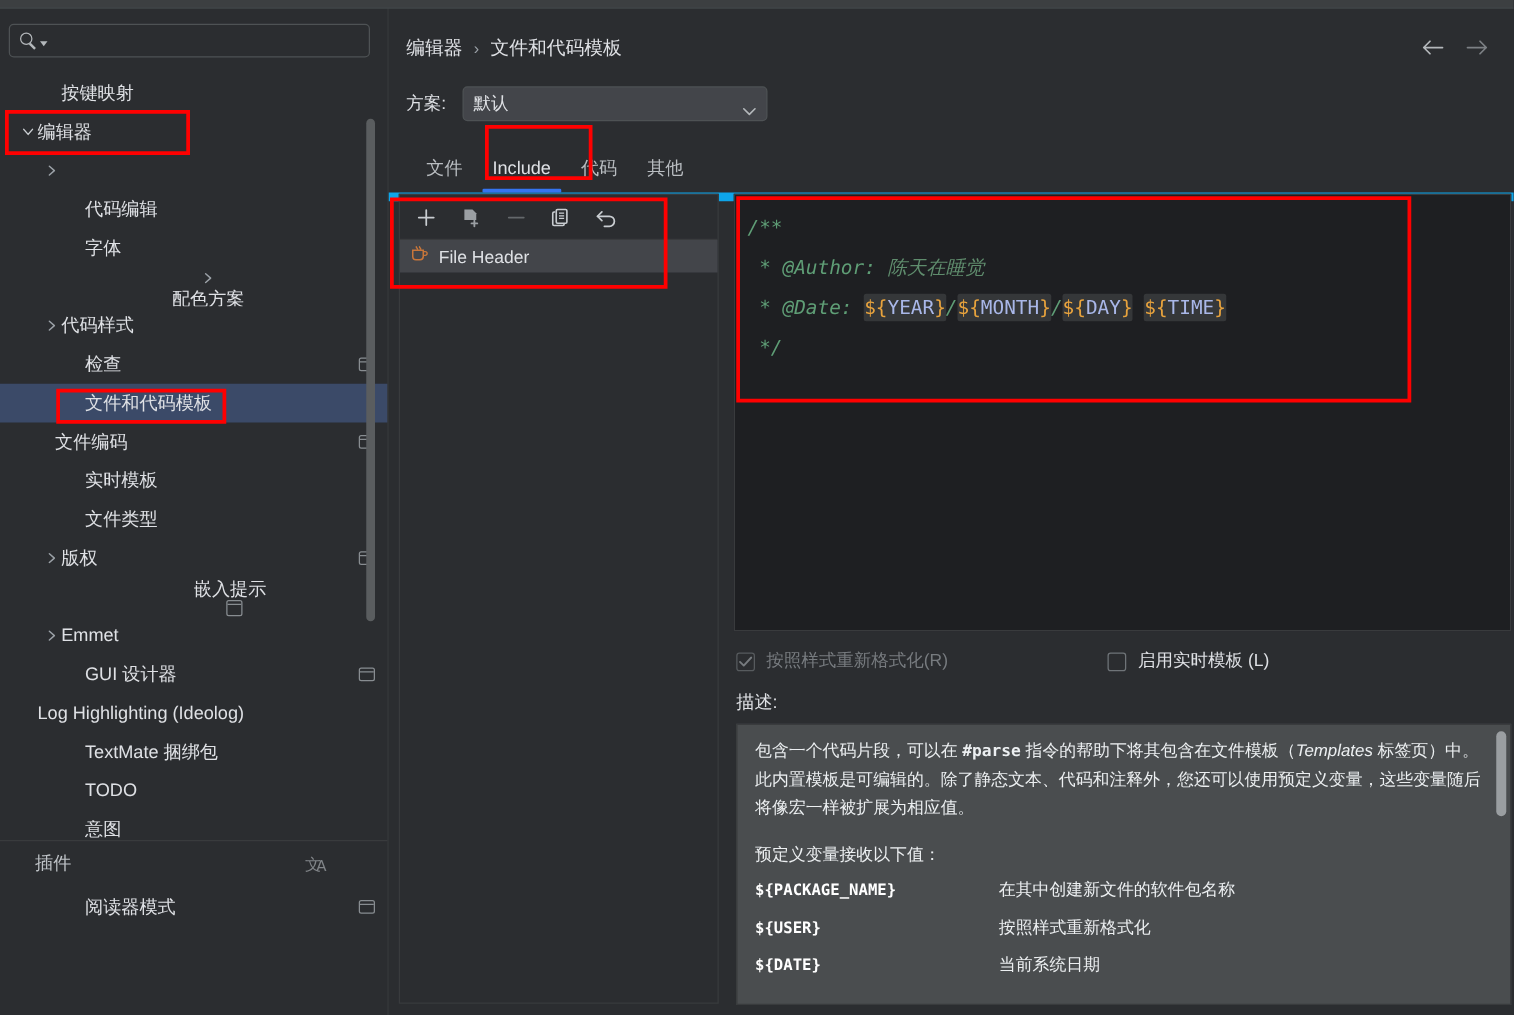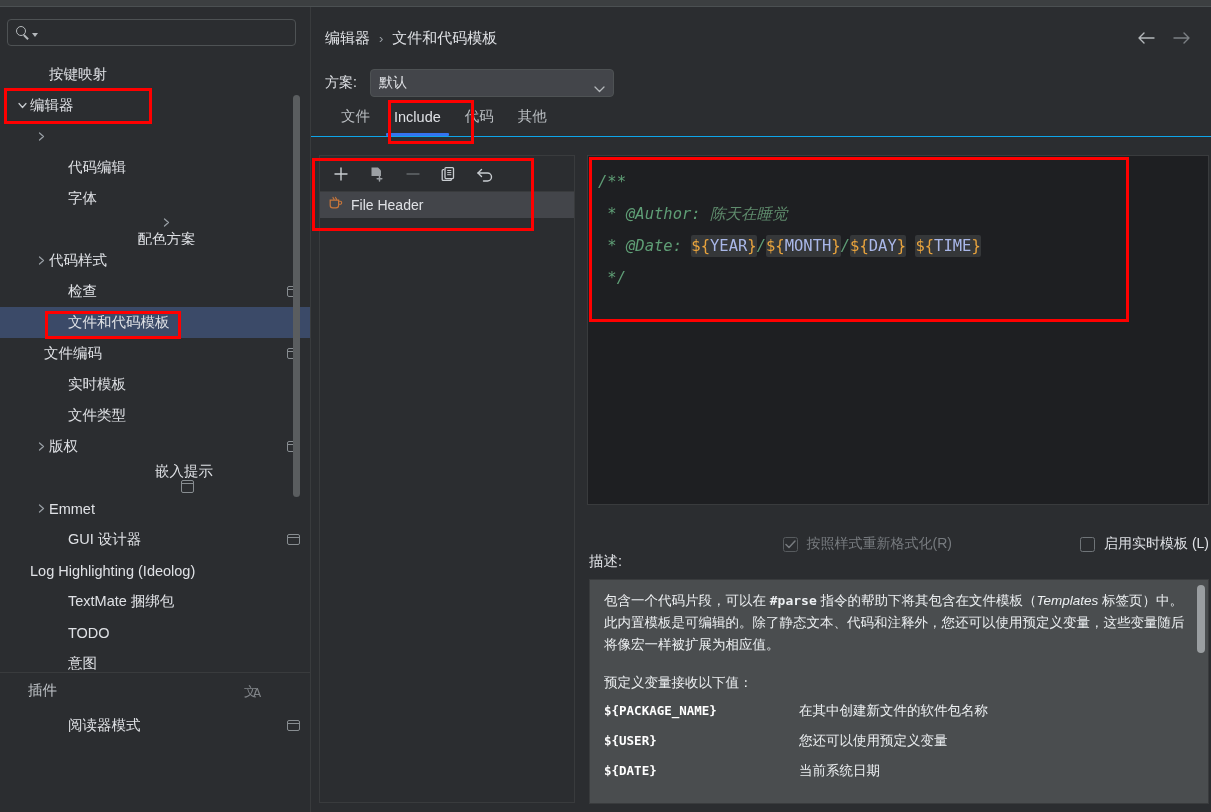--- a/index.html
+++ b/index.html
@@ -91,22 +91,22 @@
   #scheme-row { position:absolute; left:14px; top:62px; display:flex; align-items:center; }
   #scheme-label { font-size:14px; color:#dfe1e5; margin-right:13px; }
   #scheme-select {
     width:244px; height:28px; background:#43454a; border:1px solid #4e5254; border-radius:4px;
     display:flex; align-items:center; padding:0 8px; font-size:14px; color:#dfe1e5;
   }
   #scheme-value { flex:1; }
   .chev { width:11px; height:7px; }
 
   #tabs-row {
-    position:absolute; left:0; top:90px; width:900px; height:40px;
-    border-bottom:1px solid #0ea5e9; display:flex; align-items:flex-end; padding-left:18px;
+    position:absolute; left:0; top:114px; width:900px; height:40px;
+    border-bottom:7px solid #0ea5e9; display:flex; align-items:flex-end; padding-left:18px;
   }
   .tab { height:39px; display:flex; align-items:center; padding:0 12px;
          font-size:14.5px; color:#b9bdc1; position:relative; }
   .tab.active { color:#dfe1e5; }
   .tab.active::after { content:""; position:absolute; left:4px; right:4px; bottom:0;
                        height:3px; background:#3574f0; border-radius:1px; }
 
   
   #list-panel {
     position:absolute; left:8px; top:148px; width:256px; height:648px;
@@ -131,22 +131,22 @@
     font-family:"DejaVu Sans Mono","Liberation Mono",monospace;
     font-size:15.5px; line-height:32px; white-space:pre;
   }
   .cm { color:#5f9e76; font-style:italic; }
   .cm-author { color:#5f8c6d; font-style:italic; }
   .varchip { background:#353739; border-radius:2px; padding:2px 0; }
   .vsym { color:#e8a33d; }
   .vname { color:#a9b7e8; }
 
   
-  #opts-row { position:absolute; left:278px; top:525px; width:620px; height:24px;
-              display:flex; align-items:center;justify-content:flex-end; }
+  #opts-row { position:absolute; left:278px; top:510px; width:620px; height:24px;
+              display:flex; align-items:center; }
   .cbx { width:15px; height:15px; border:1.4px solid #6f7478; border-radius:2.5px;
          display:flex; align-items:center; justify-content:center; margin-right:9px; }
   .cbx.dim { border-color:#575b5e; }
   .cbx-label { font-size:14px; color:#dfe1e5; }
   .cbx-label.dim { color:#777b7f; }
   .cbx-group { display:flex; align-items:center; }
 
   #desc-label { position:absolute; left:278px; top:545px; font-size:14.5px; color:#dfe1e5; }
 
   #desc-panel {
@@ -424,21 +424,21 @@
           <p>此内置模板是可编辑的。除了静态文本、代码和注释外，您还可以使用预定义变量，这些变量随后将像宏一样被扩展为相应值。</p>
           <div class="gap"></div>
           <p>预定义变量接收以下值：</p>
           <div class="vtable">
             <div class="vrow">
               <span class="vkey">${PACKAGE_NAME}</span>
               <span class="vdesc">在其中创建新文件的软件包名称</span>
             </div>
             <div class="vrow">
               <span class="vkey">${USER}</span>
-              <span class="vdesc">您还可以使用预定义变量</span>
+              <span class="vdesc">按照样式重新格式化</span>
             </div>
             <div class="vrow">
               <span class="vkey">${DATE}</span>
               <span class="vdesc">当前系统日期</span>
             </div>
           </div>
         </div>
       <div id="desc-scrollbar"></div>
     </div>
   </div>

